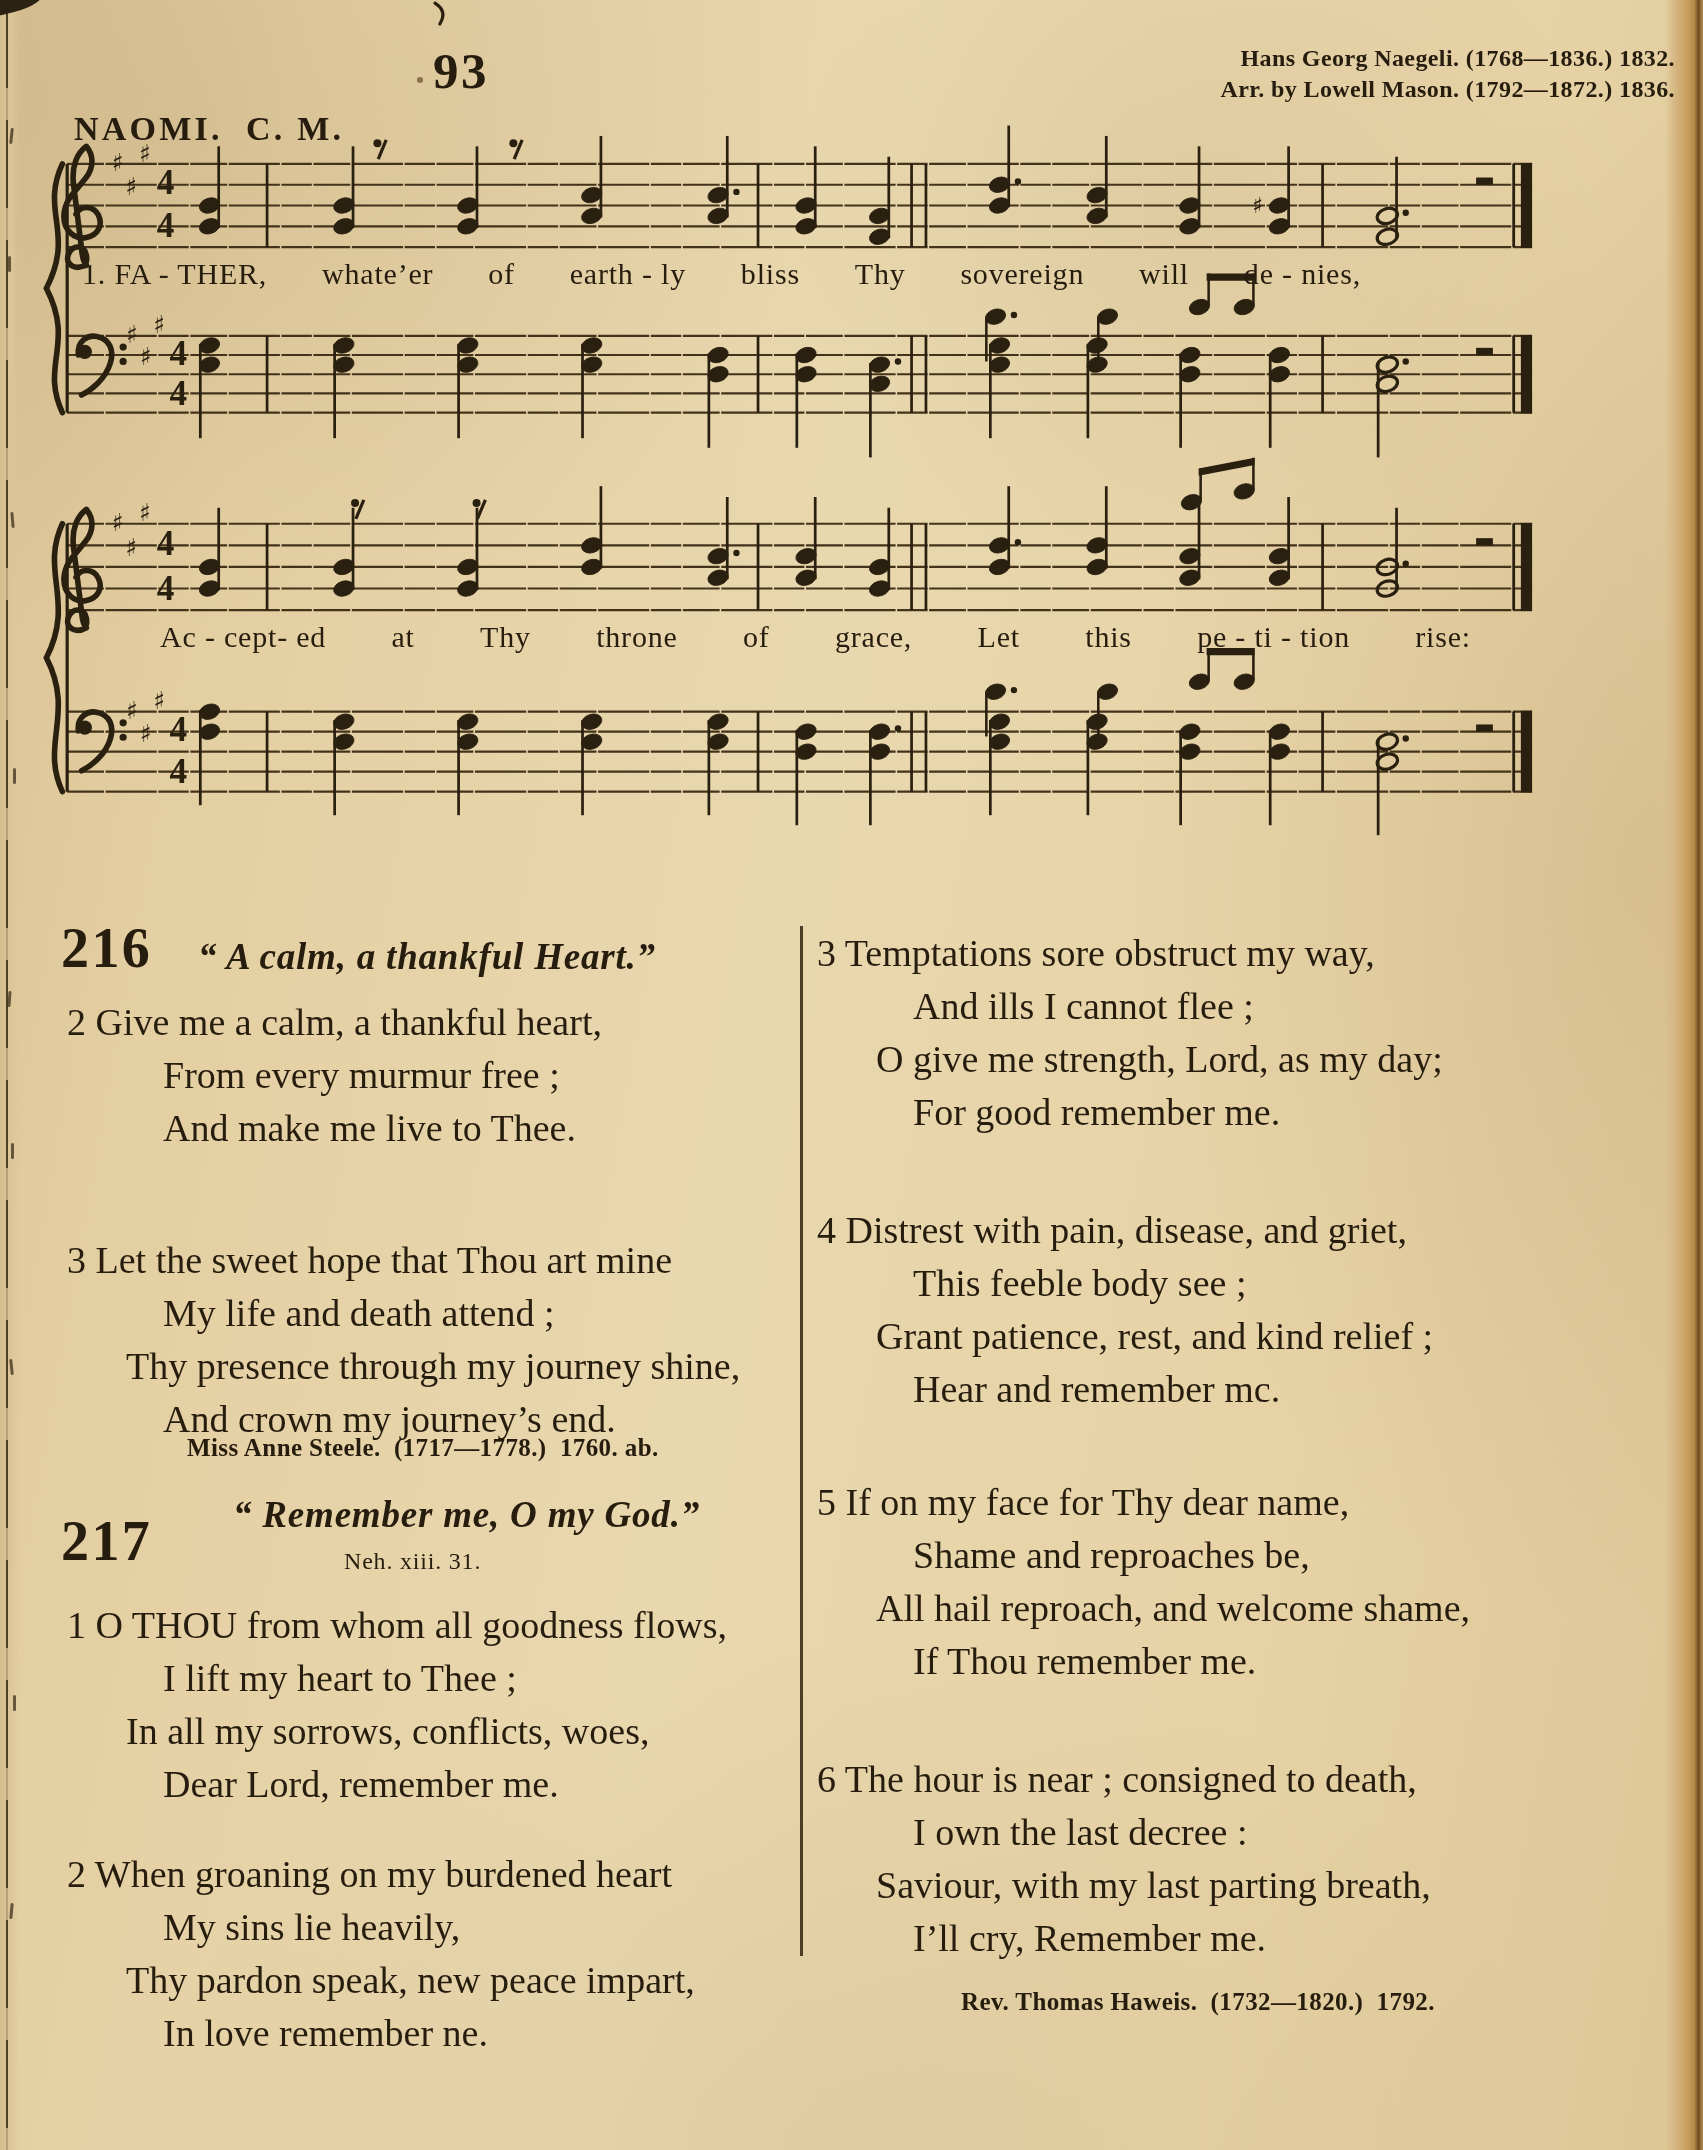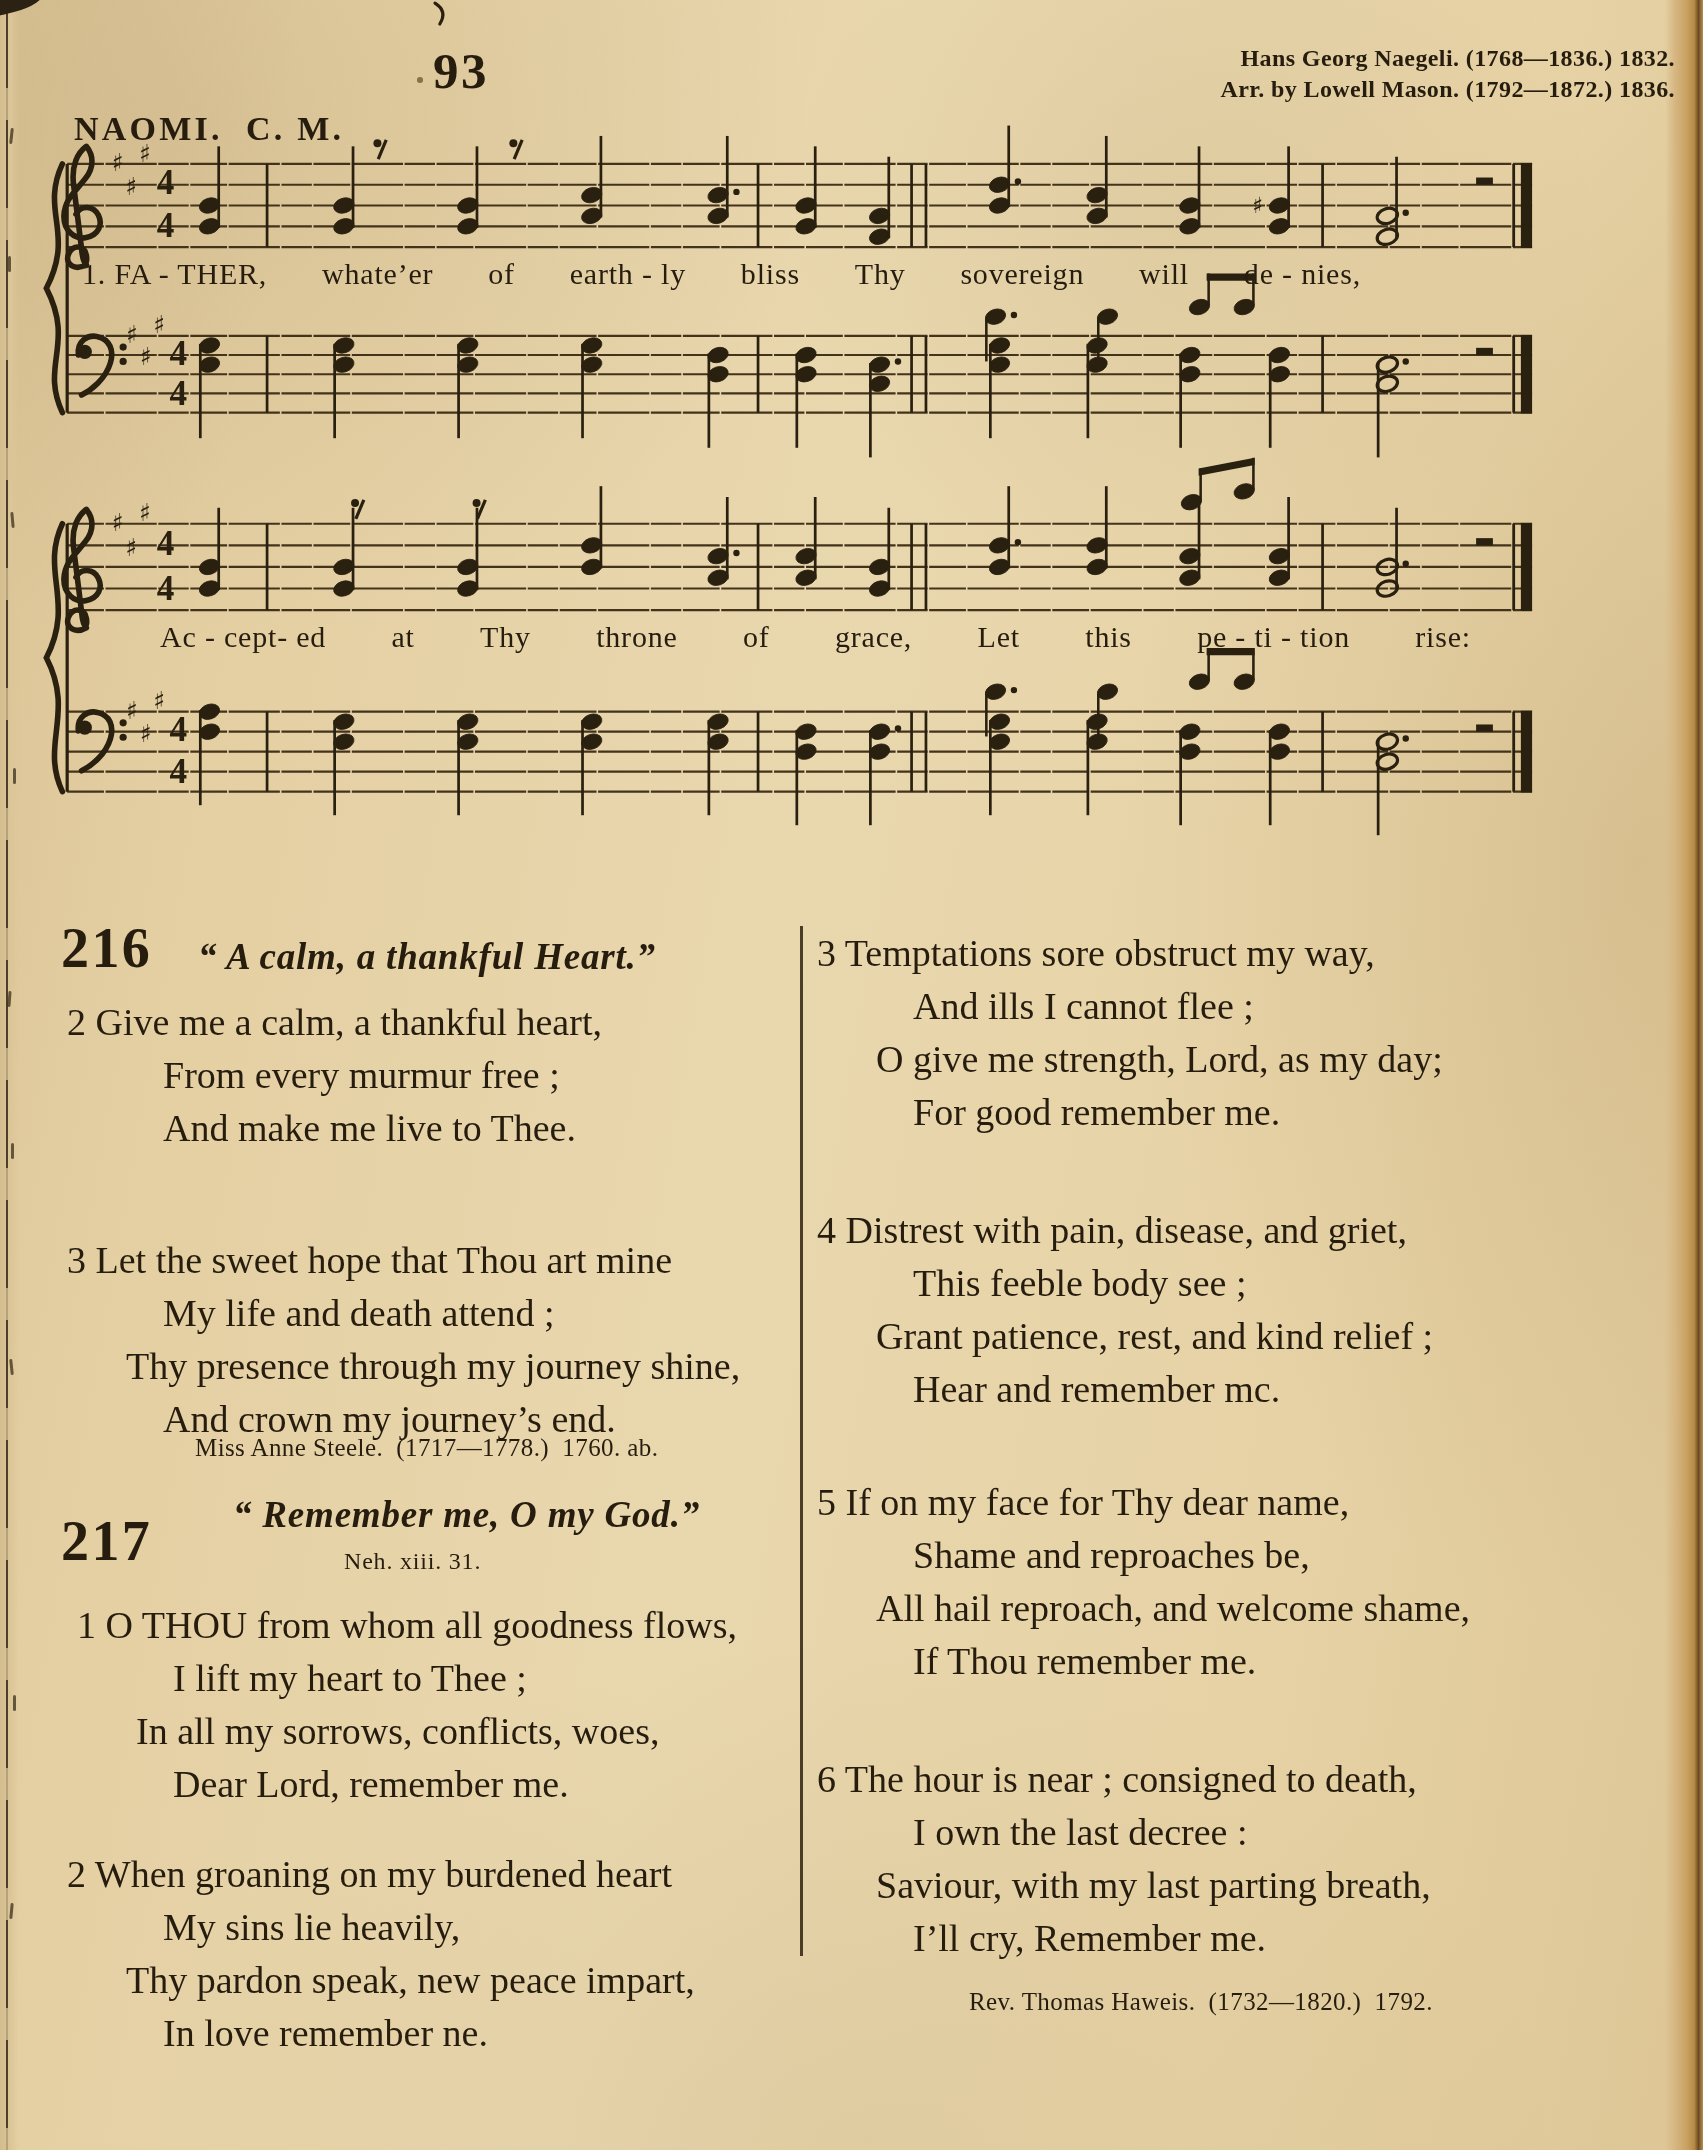--- a/index.html
+++ b/index.html
@@ -28,21 +28,21 @@
   .h-title{left:74px;top:66px;font-size:34px;font-weight:bold;letter-spacing:3.2px;white-space:pre;margin-top:44px;}
   .h-page{left:433px;top:42px;font-size:51px;font-weight:bold;letter-spacing:2.4px;}
   .h-comp{right:29px;top:43px;text-align:right;font-size:24px;font-weight:bold;line-height:31px;letter-spacing:0.4px;}
 
   .lyrics{display:flex;justify-content:space-between;font-size:30px;letter-spacing:0.8px;}
   .lyrics span{white-space:pre;}
 
   .num{font-size:56px;font-weight:bold;letter-spacing:2.4px;}
   .quote{font-size:37px;font-style:italic;font-weight:bold;letter-spacing:0.8px;white-space:pre;}
   .ref{font-size:24px;letter-spacing:0.8px;}
-  .attr{font-size:25px;font-weight:normal;letter-spacing:0.4px;white-space:pre;margin-left:8px;}
+  .attr{font-size:25px;font-weight:bold;letter-spacing:0.4px;white-space:pre;}
   .verse{line-height:53px;font-size:38px;}
   .vl{white-space:pre;height:53px;}
   .i1{padding-left:59px;}
   .i2{padding-left:96px;}
   .divider{left:800px;top:926px;width:3.2px;height:1030px;background:rgba(52,40,20,.88);}
 </style>
 </head>
 <body>
 
 <div class="texture abs"></div>
@@ -386,21 +386,21 @@
   <div class="vl i2">My life and death attend ;</div>
   <div class="vl i1">Thy presence through my journey shine,</div>
   <div class="vl i2">And crown my journey’s end.</div>
 </div>
 <div class="attr abs" style="left:187px;top:1434px">Miss Anne Steele.  (1717—1778.)  1760. ab.</div>
 
 <div class="quote abs" style="left:233px;top:1493px">“ Remember me, O my God.”</div>
 <div class="num abs" style="left:61px;top:1509px">217</div>
 <div class="ref abs" style="left:344px;top:1548px">Neh. xiii. 31.</div>
 
-<div class="verse abs" style="left:77px;top:1599px">
+<div class="verse abs" style="left:67px;top:1599px">
   <div class="vl">1 O THOU from whom all goodness flows,</div>
   <div class="vl i2">I lift my heart to Thee ;</div>
   <div class="vl i1">In all my sorrows, conflicts, woes,</div>
   <div class="vl i2">Dear Lord, remember me.</div>
 </div>
 <div class="verse abs" style="left:67px;top:1848px">
   <div class="vl">2 When groaning on my burdened heart</div>
   <div class="vl i2">My sins lie heavily,</div>
   <div class="vl i1">Thy pardon speak, new peace impart,</div>
   <div class="vl i2">In love remember ne.</div>

